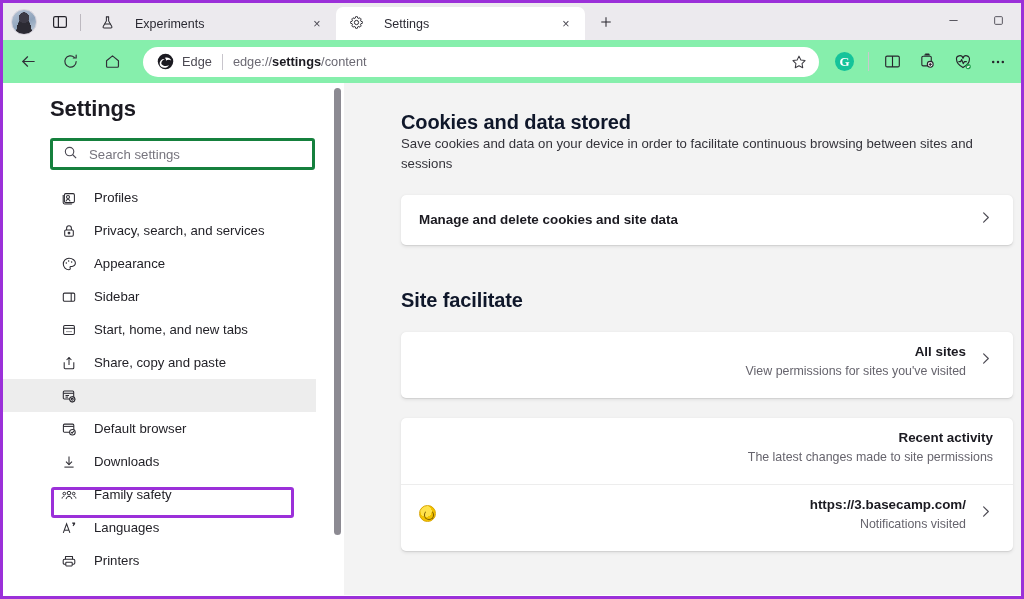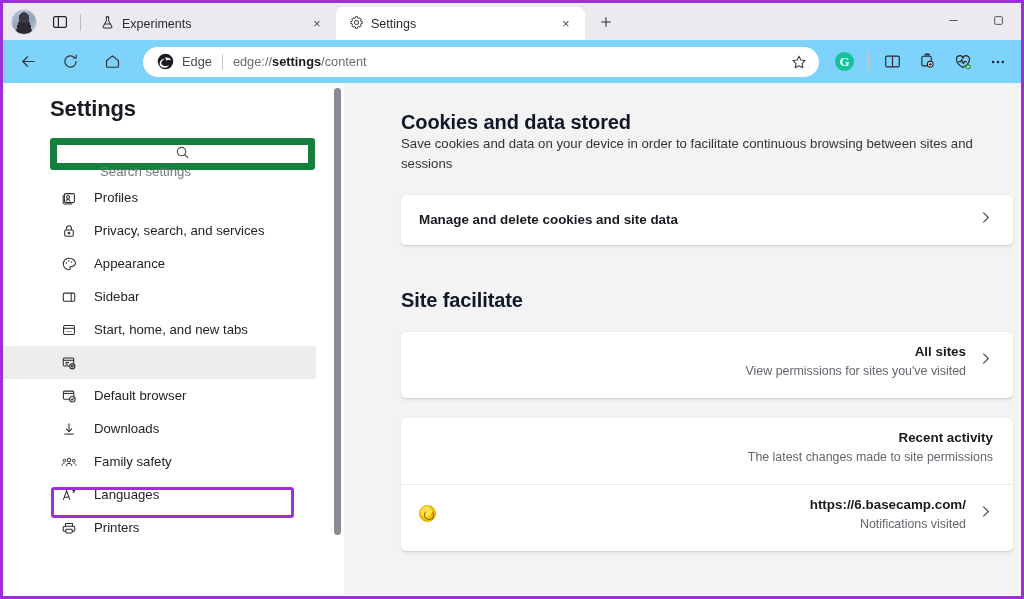--- a/index.html
+++ b/index.html
@@ -52,21 +52,21 @@
   .vsep {
     width: 1px; height: 17px;
     background: #bdb9c0;
     margin: 0 6px 9px 4px;
     flex: 0 0 auto;
   }
   .tab {
     height: 33px;
     display: flex;
     align-items: center;
-    gap: 7px;
+    gap: 20px;
     padding: 0 8px 0 13px;
     border-radius: 7px 7px 0 0;
     font-size: 12.5px;
     color: #2b2a33;
     position: relative;
     flex: 0 0 auto;
   }
   .tab.inactive { width: 249px; }
   .tab.active {
     width: 249px;
@@ -102,21 +102,21 @@
   }
   .wc {
     width: 45px; height: 34px;
     display: flex; align-items: center; justify-content: center;
     color: #4a4852;
   }
 
   
   .navbar {
     height: 43px;
-    background: #7dd3fc;
+    background: #86efac;
     display: flex;
     align-items: center;
     padding: 0 6px 0 4px;
     gap: 0px;
   }
   .nav-btn {
     width: 34px; height: 32px;
     display: flex; align-items: center; justify-content: center;
     border-radius: 5px;
     color: #303038;
@@ -196,27 +196,26 @@
     font-size: 22px;
     font-weight: 600;
     color: #1b1a21;
     padding: 0 0 0 47px;
     letter-spacing: -0.1px;
   }
   .searchbox {
     margin: 16px 0 0 47px;
     width: 265px;
     height: 32px;
-    border: 7px solid #15803d;
+    border: 3px solid #15803d;
     border-radius: 3px;
     display: flex;
     align-items: center;
     padding: 0 10px;
     background: #fff;
-    flex-direction: column;
   }
   .searchbox input {
     border: none;
     outline: none;
     font-size: 13.2px;
     color: #5c5a63;
     margin-left: 11px;
     flex: 1;
     font-family: "Liberation Sans", sans-serif;
     background: transparent;
@@ -543,20 +542,30 @@
               <rect x="2.6" y="3.5" width="10.8" height="9" rx="1.2"></rect>
               <line x1="2.6" y1="6.3" x2="13.4" y2="6.3"></line>
               <circle cx="6" cy="9.6" r="0.55" fill="#2c2b32" stroke="none"></circle>
               <circle cx="8" cy="9.6" r="0.55" fill="#2c2b32" stroke="none"></circle>
               <circle cx="10" cy="9.6" r="0.55" fill="#2c2b32" stroke="none"></circle>
             </svg>
           </span>
           <span>Start, home, and new tabs</span>
         </div>
 
+        <div class="navitem">
+          <span class="ic">
+            <svg width="16" height="16" viewBox="0 0 16 16" fill="none" stroke="#2c2b32" stroke-width="1.05" stroke-linejoin="round">
+              <path d="M3.2 7.3v5.4a1 1 0 0 0 1 1h7.6a1 1 0 0 0 1-1V7.3"></path>
+              <polyline points="5.6,5 8,2.5 10.4,5"></polyline>
+              <line x1="8" y1="2.5" x2="8" y2="10"></line>
+            </svg>
+          </span>
+          <span>Share, copy and paste</span>
+        </div>
 
         <div class="navitem selected">
           <span class="ic">
             <svg width="16" height="16" viewBox="0 0 16 16" fill="none" stroke="#2c2b32" stroke-width="1.05">
               <rect x="2.3" y="3" width="10.4" height="8" rx="1.1"></rect>
               <line x1="2.3" y1="5.3" x2="12.7" y2="5.3"></line>
               <line x1="4.5" y1="7.5" x2="8" y2="7.5"></line>
               <line x1="4.5" y1="9.1" x2="7" y2="9.1"></line>
               <circle cx="11.3" cy="11.3" r="2.6" fill="#fff"></circle>
               <circle cx="11.3" cy="11.3" r="0.95"></circle>
@@ -671,21 +680,21 @@
         <div class="card-row">
           <div class="txt">
             <div class="row-title">Recent activity</div>
             <div class="row-sub">The latest changes made to site permissions</div>
           </div>
         </div>
         <div class="divider"></div>
         <div class="card-row site-row">
           <span class="site-favicon"></span>
           <div class="txt">
-            <div class="row-title">https://6.basecamp.com/</div>
+            <div class="row-title">https://3.basecamp.com/</div>
             <div class="row-sub">Notifications visited</div>
           </div>
           <span class="chev">
             <svg width="15" height="15" viewBox="0 0 16 16" fill="none" stroke="#4c4a53" stroke-width="1.25" stroke-linecap="round" stroke-linejoin="round">
               <polyline points="6,3 11,8 6,13"></polyline>
             </svg>
           </span>
         </div>
       </div>
 

